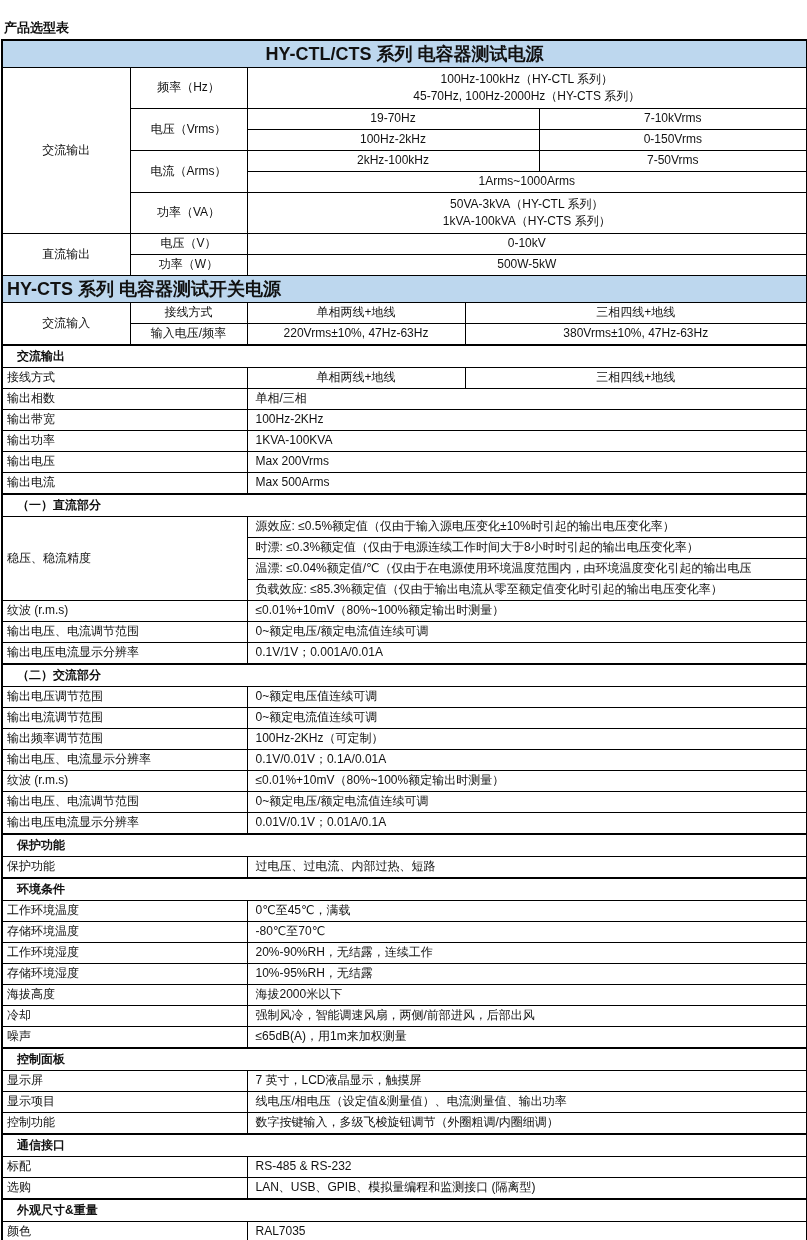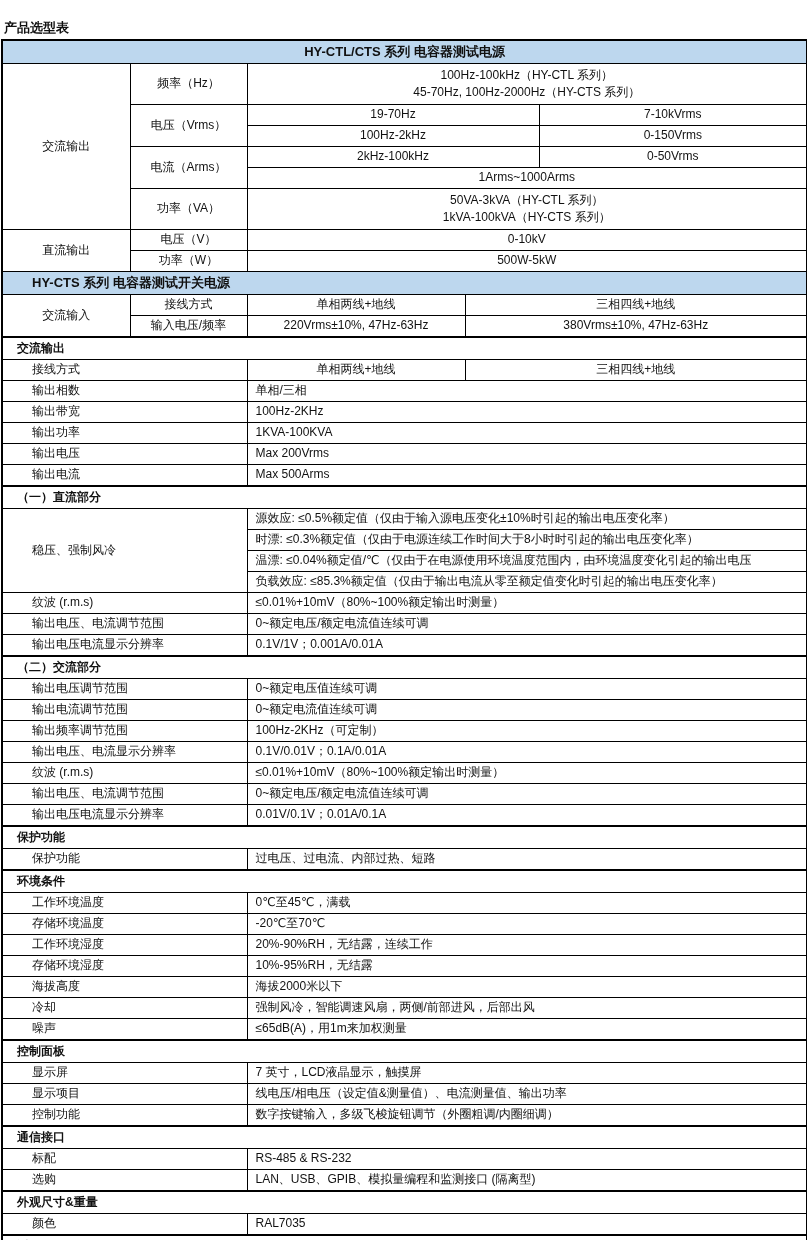--- a/index.html
+++ b/index.html
@@ -11,26 +11,26 @@
   html,body{margin:0;padding:0;background:#ffffff;color:var(--ink);
     font-family:"Liberation Sans","DejaVu Sans",sans-serif;}
   .page{width:807px;}
   .doc-title{font-size:13px;font-weight:bold;margin:20px 0 3px 4px;line-height:16px;}
   table.spec{border-collapse:collapse;table-layout:fixed;width:805px;margin-left:1px;
     border:2px solid var(--border);}
   td{border:1px solid var(--border);font-size:12px;line-height:1.45;
     padding:0 8px;overflow:hidden;white-space:nowrap;vertical-align:middle;}
   tr.r  td{height:20px;}
   tr.r2 td{height:40px;}
-  tr.hdr td{background:var(--banner);font-weight:bold;font-size:13px;height:22px;margin-left:8px;}
+  tr.hdr td{background:var(--banner);font-weight:bold;font-size:18px;height:22px;margin-left:8px;}
   tr.sec td{font-weight:bold;height:21px;padding-left:14px;
     border-top:2px solid var(--border);border-bottom:1px solid var(--border);}
   td.c{text-align:center;}
   td.l{text-align:left;}
-  td.pl{padding-left:29px;}
+  td.pl{padding-left:4px;}
 </style>
 </head>
 <body>
 
 <div class="page">
   <div class="doc-title">产品选型表</div>
   <table class="spec">
     <colgroup>
         <col style="width: 128px;">
         <col style="width: 117px;">
@@ -52,21 +52,21 @@
           <td colspan="2" class="c">19-70Hz</td>
           <td class="c">7-10kVrms</td>
         </tr>
         <tr class="r">
           <td colspan="2" class="c">100Hz-2kHz</td>
           <td class="c">0-150Vrms</td>
         </tr>
         <tr class="r">
           <td rowspan="2" class="c">电流（Arms）</td>
           <td colspan="2" class="c">2kHz-100kHz</td>
-          <td class="c">0-50Vrms</td>
+          <td class="c">7-50Vrms</td>
         </tr>
         <tr class="r">
           <td colspan="3" class="c">1Arms~1000Arms</td>
         </tr>
         <tr class="r2">
           <td class="c">功率（VA）</td>
           <td colspan="3" class="c">50VA-3kVA（HY-CTL 系列）<br>1kVA-100kVA（HY-CTS 系列）</td>
         </tr>
         <tr class="r">
           <td rowspan="2" class="c">直流输出</td>
@@ -116,21 +116,21 @@
           <td colspan="3" class="l">Max 200Vrms</td>
         </tr>
         <tr class="r">
           <td colspan="2" class="l pl">输出电流</td>
           <td colspan="3" class="l">Max 500Arms</td>
         </tr>
         <tr class="sec">
           <td colspan="5" class="l">（一）直流部分</td>
         </tr>
         <tr class="r">
-          <td colspan="2" rowspan="4" class="l pl">稳压、强制风冷</td>
+          <td colspan="2" rowspan="4" class="l pl">稳压、稳流精度</td>
           <td colspan="3" class="l">源效应: ≤0.5%额定值（仅由于输入源电压变化±10%时引起的输出电压变化率）</td>
         </tr>
         <tr class="r">
           <td colspan="3" class="l">时漂: ≤0.3%额定值（仅由于电源连续工作时间大于8小时时引起的输出电压变化率）</td>
         </tr>
         <tr class="r">
           <td colspan="3" class="l">温漂: ≤0.04%额定值/℃（仅由于在电源使用环境温度范围内，由环境温度变化引起的输出电压</td>
         </tr>
         <tr class="r">
           <td colspan="3" class="l">负载效应: ≤85.3%额定值（仅由于输出电流从零至额定值变化时引起的输出电压变化率）</td>
@@ -187,21 +187,21 @@
         </tr>
         <tr class="sec">
           <td colspan="5" class="l">环境条件</td>
         </tr>
         <tr class="r">
           <td colspan="2" class="l pl">工作环境温度</td>
           <td colspan="3" class="l">0℃至45℃，满载</td>
         </tr>
         <tr class="r">
           <td colspan="2" class="l pl">存储环境温度</td>
-          <td colspan="3" class="l">-20℃至70℃</td>
+          <td colspan="3" class="l">-80℃至70℃</td>
         </tr>
         <tr class="r">
           <td colspan="2" class="l pl">工作环境湿度</td>
           <td colspan="3" class="l">20%-90%RH，无结露，连续工作</td>
         </tr>
         <tr class="r">
           <td colspan="2" class="l pl">存储环境湿度</td>
           <td colspan="3" class="l">10%-95%RH，无结露</td>
         </tr>
         <tr class="r">

